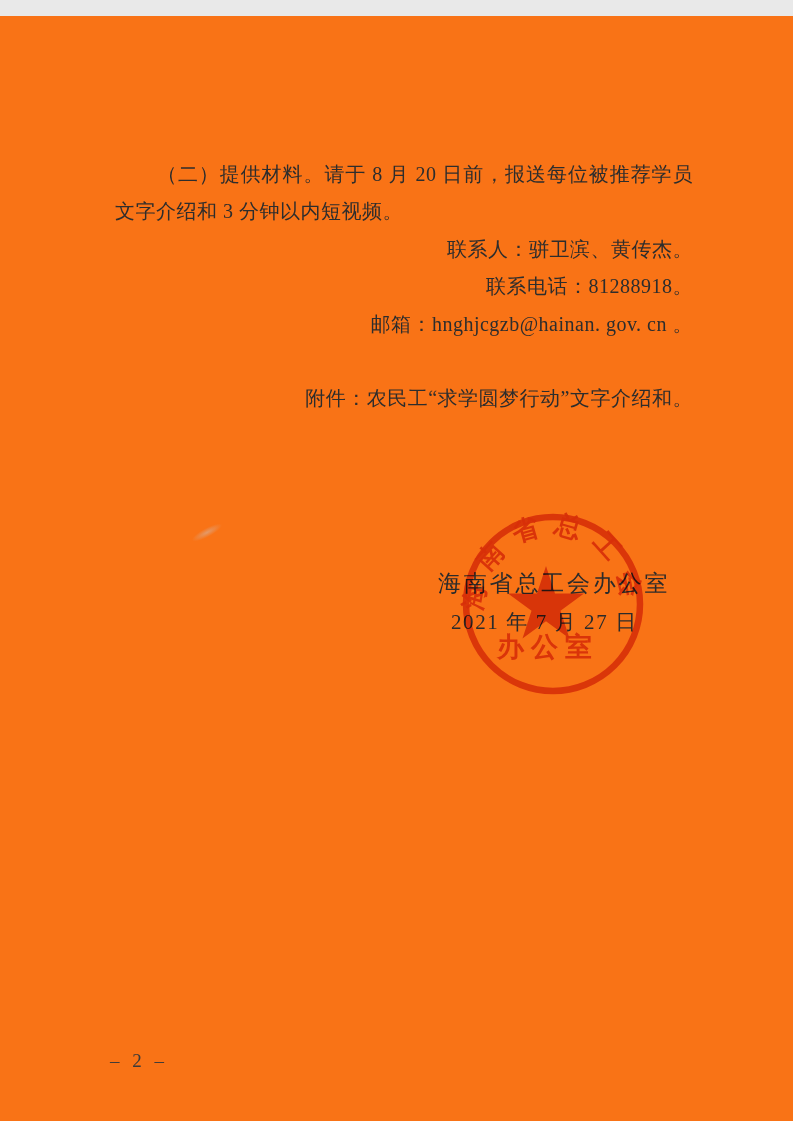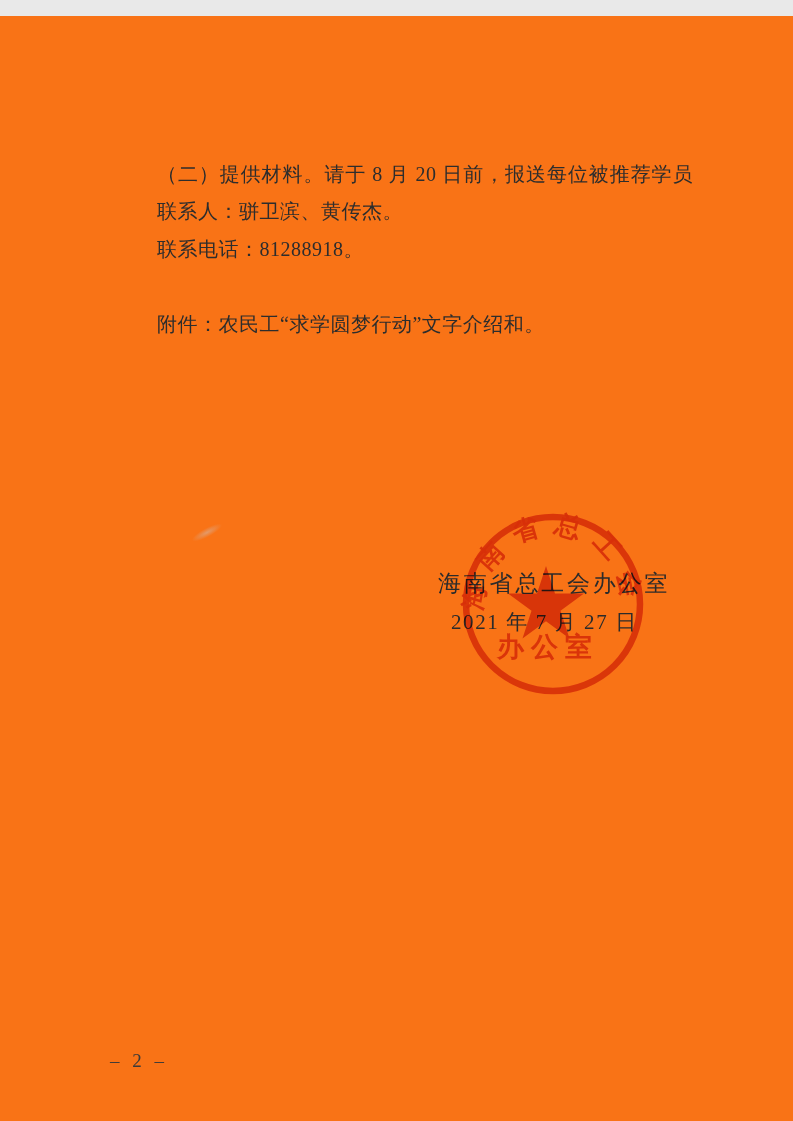--- a/index.html
+++ b/index.html
@@ -29,20 +29,21 @@
     line-height: 37.4px;
     white-space: nowrap;
     letter-spacing: 0.5px;
   }
   .line.just {
     text-align: justify;
     text-align-last: justify;
   }
   .indent2 {
     text-indent: 42px;
+    text-align: right;
   }
   .blank { height: 37.4px; }
   .sig-org {
     position: absolute;
     left: 438px;
     top: 552px;
     font-size: 23px;
     letter-spacing: 2.8px;
     white-space: nowrap;
     color: #2b2b2b;
@@ -84,22 +85,24 @@
     transform: rotate(-28deg);
   }
 </style>
 </head>
 <body>
 
 <div class="page">
 
   <div class="content">
     <div class="line just indent2">（二）提供材料。请于 8 月 20 日前，报送每位被推荐学员</div>
+    <div class="line">文字介绍和 3 分钟以内短视频。</div>
     <div class="line indent2">联系人：骈卫滨、黄传杰。</div>
     <div class="line indent2">联系电话：81288918。</div>
+    <div class="line indent2">邮箱：hnghjcgzb@hainan. gov. cn 。</div>
     <div class="blank"></div>
     <div class="line indent2">附件：农民工“求学圆梦行动”文字介绍和。</div>
   </div>
 
   <div class="smudge"></div>
 
   <div class="sig-org">海南省总工会办公室</div>
   <div class="sig-date">2021 年 7 月 27 日</div>
 
   <svg class="stamp" viewBox="0 0 192 192" xmlns="http://www.w3.org/2000/svg">

